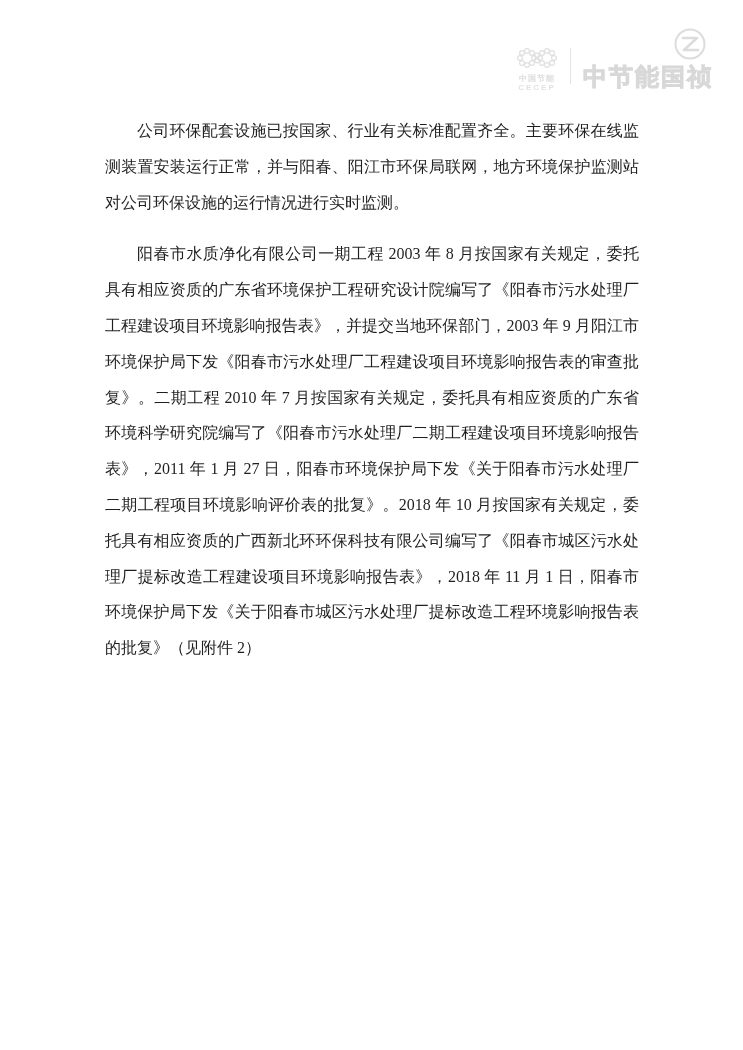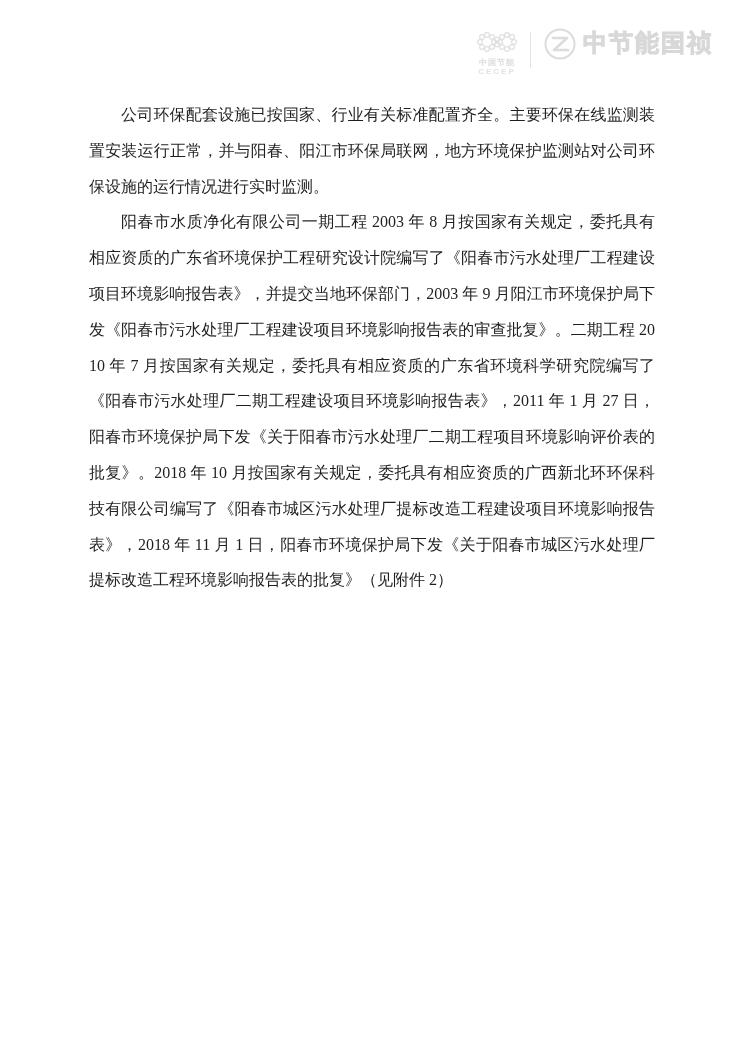--- a/index.html
+++ b/index.html
@@ -52,22 +52,23 @@
     text-align: right;
   }
   .logo-divider {
     width: 1px;
     height: 36px;
     background: #e3e3e3;
     margin: 0 12px 6px 2px;
   }
   .logo-right {
     display: flex;
-    align-items: flex-start;
+    align-items: flex-end;
     margin-bottom: 17px;
+    flex-direction: column;
   }
   .logo-right svg { display: block; margin-right: 6px; }
   .brand-main {
     font-size: 24px;
     font-weight: bold;
     letter-spacing: 2px;
     color: #ececec;
     -webkit-text-stroke: 1px #d8d8d8;
     font-family: "Liberation Sans", sans-serif;
     white-space: nowrap;
@@ -77,21 +78,21 @@
   .doc-body {
     position: absolute;
     top: 97px;
     left: 89px;
     width: 566px;
     font-size: 16px;
     line-height: 35.8px;
     text-align: justify;
   }
   .para {
-    margin: 0;
+    margin: 16px;
     text-indent: 2em;
     word-break: break-all;
   }
   .section-heading {
     margin: 37px 0 3px 0;
     font-weight: bold;
     font-size: 16px;
     line-height: 35.8px;
     text-align: left;
     font-family: "Liberation Sans", "DejaVu Sans", sans-serif;

